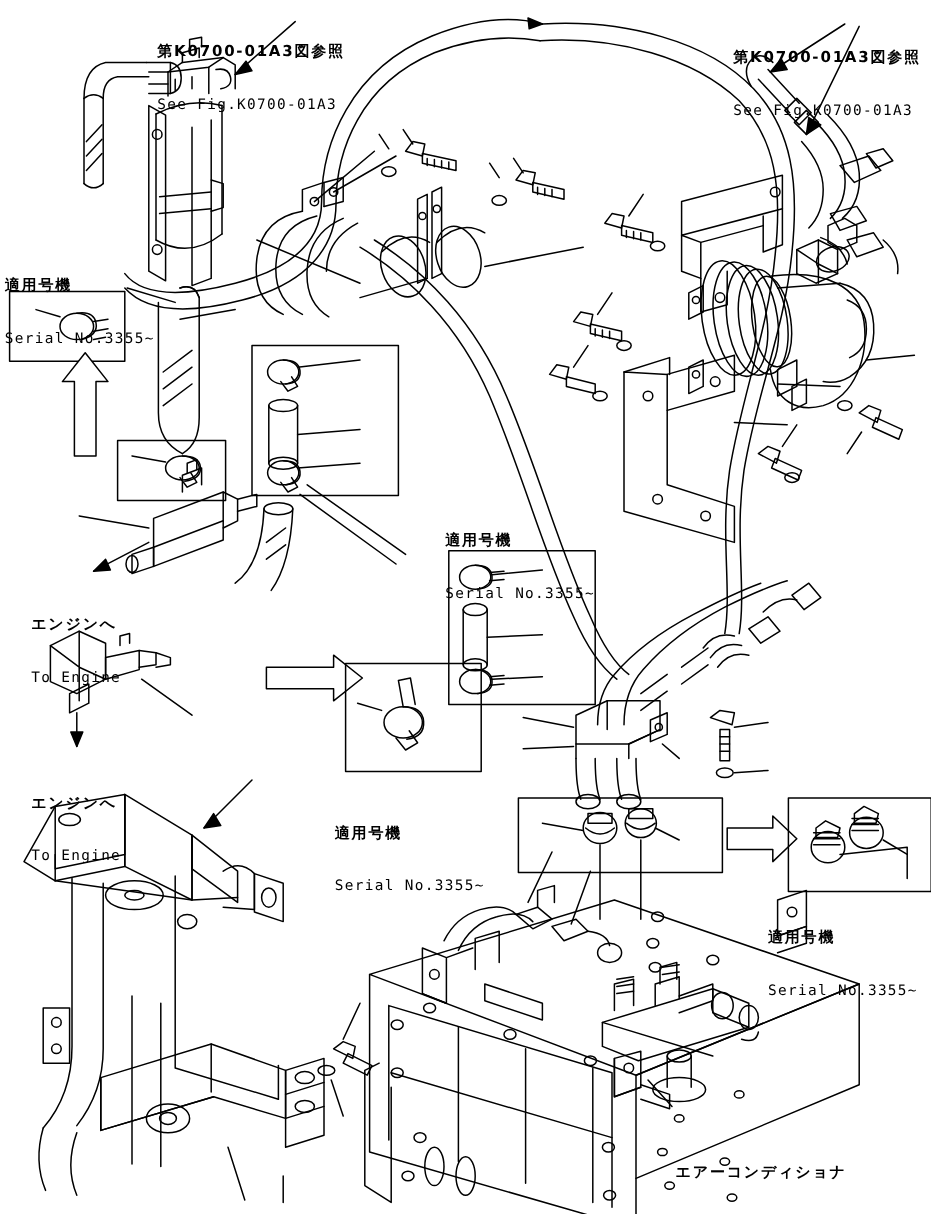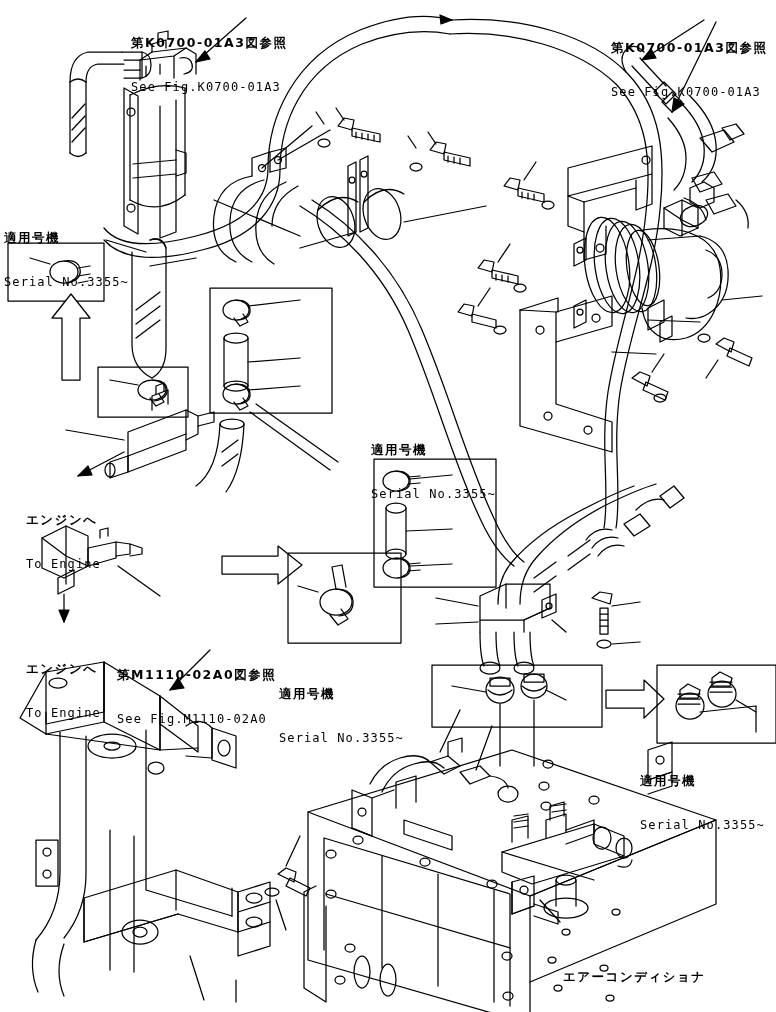--- a/index.html
+++ b/index.html
@@ -541,24 +541,20 @@
   <div class="lbl ttl" style="left:371px;top:411px;">
     <div class="jp">適用号機</div>
     <div class="en">Serial No.3355~</div>
   </div>
 
   <div class="lbl ttl" style="left:26px;top:630px;">
     <div class="jp">エンジンへ</div>
     <div class="en">To Engine</div>
   </div>
 
-  <div class="lbl ttl" style="left:117px;top:636px;">
-    <div class="jp">第M1110-02A0図参照</div>
-    <div class="en">See Fig.M1110-02A0</div>
-  </div>
 
   <div class="lbl ttl" style="left:279px;top:655px;">
     <div class="jp">適用号機</div>
     <div class="en">Serial No.3355~</div>
   </div>
 
   <div class="lbl ttl" style="left:640px;top:742px;">
     <div class="jp">適用号機</div>
     <div class="en">Serial No.3355~</div>
   </div>

